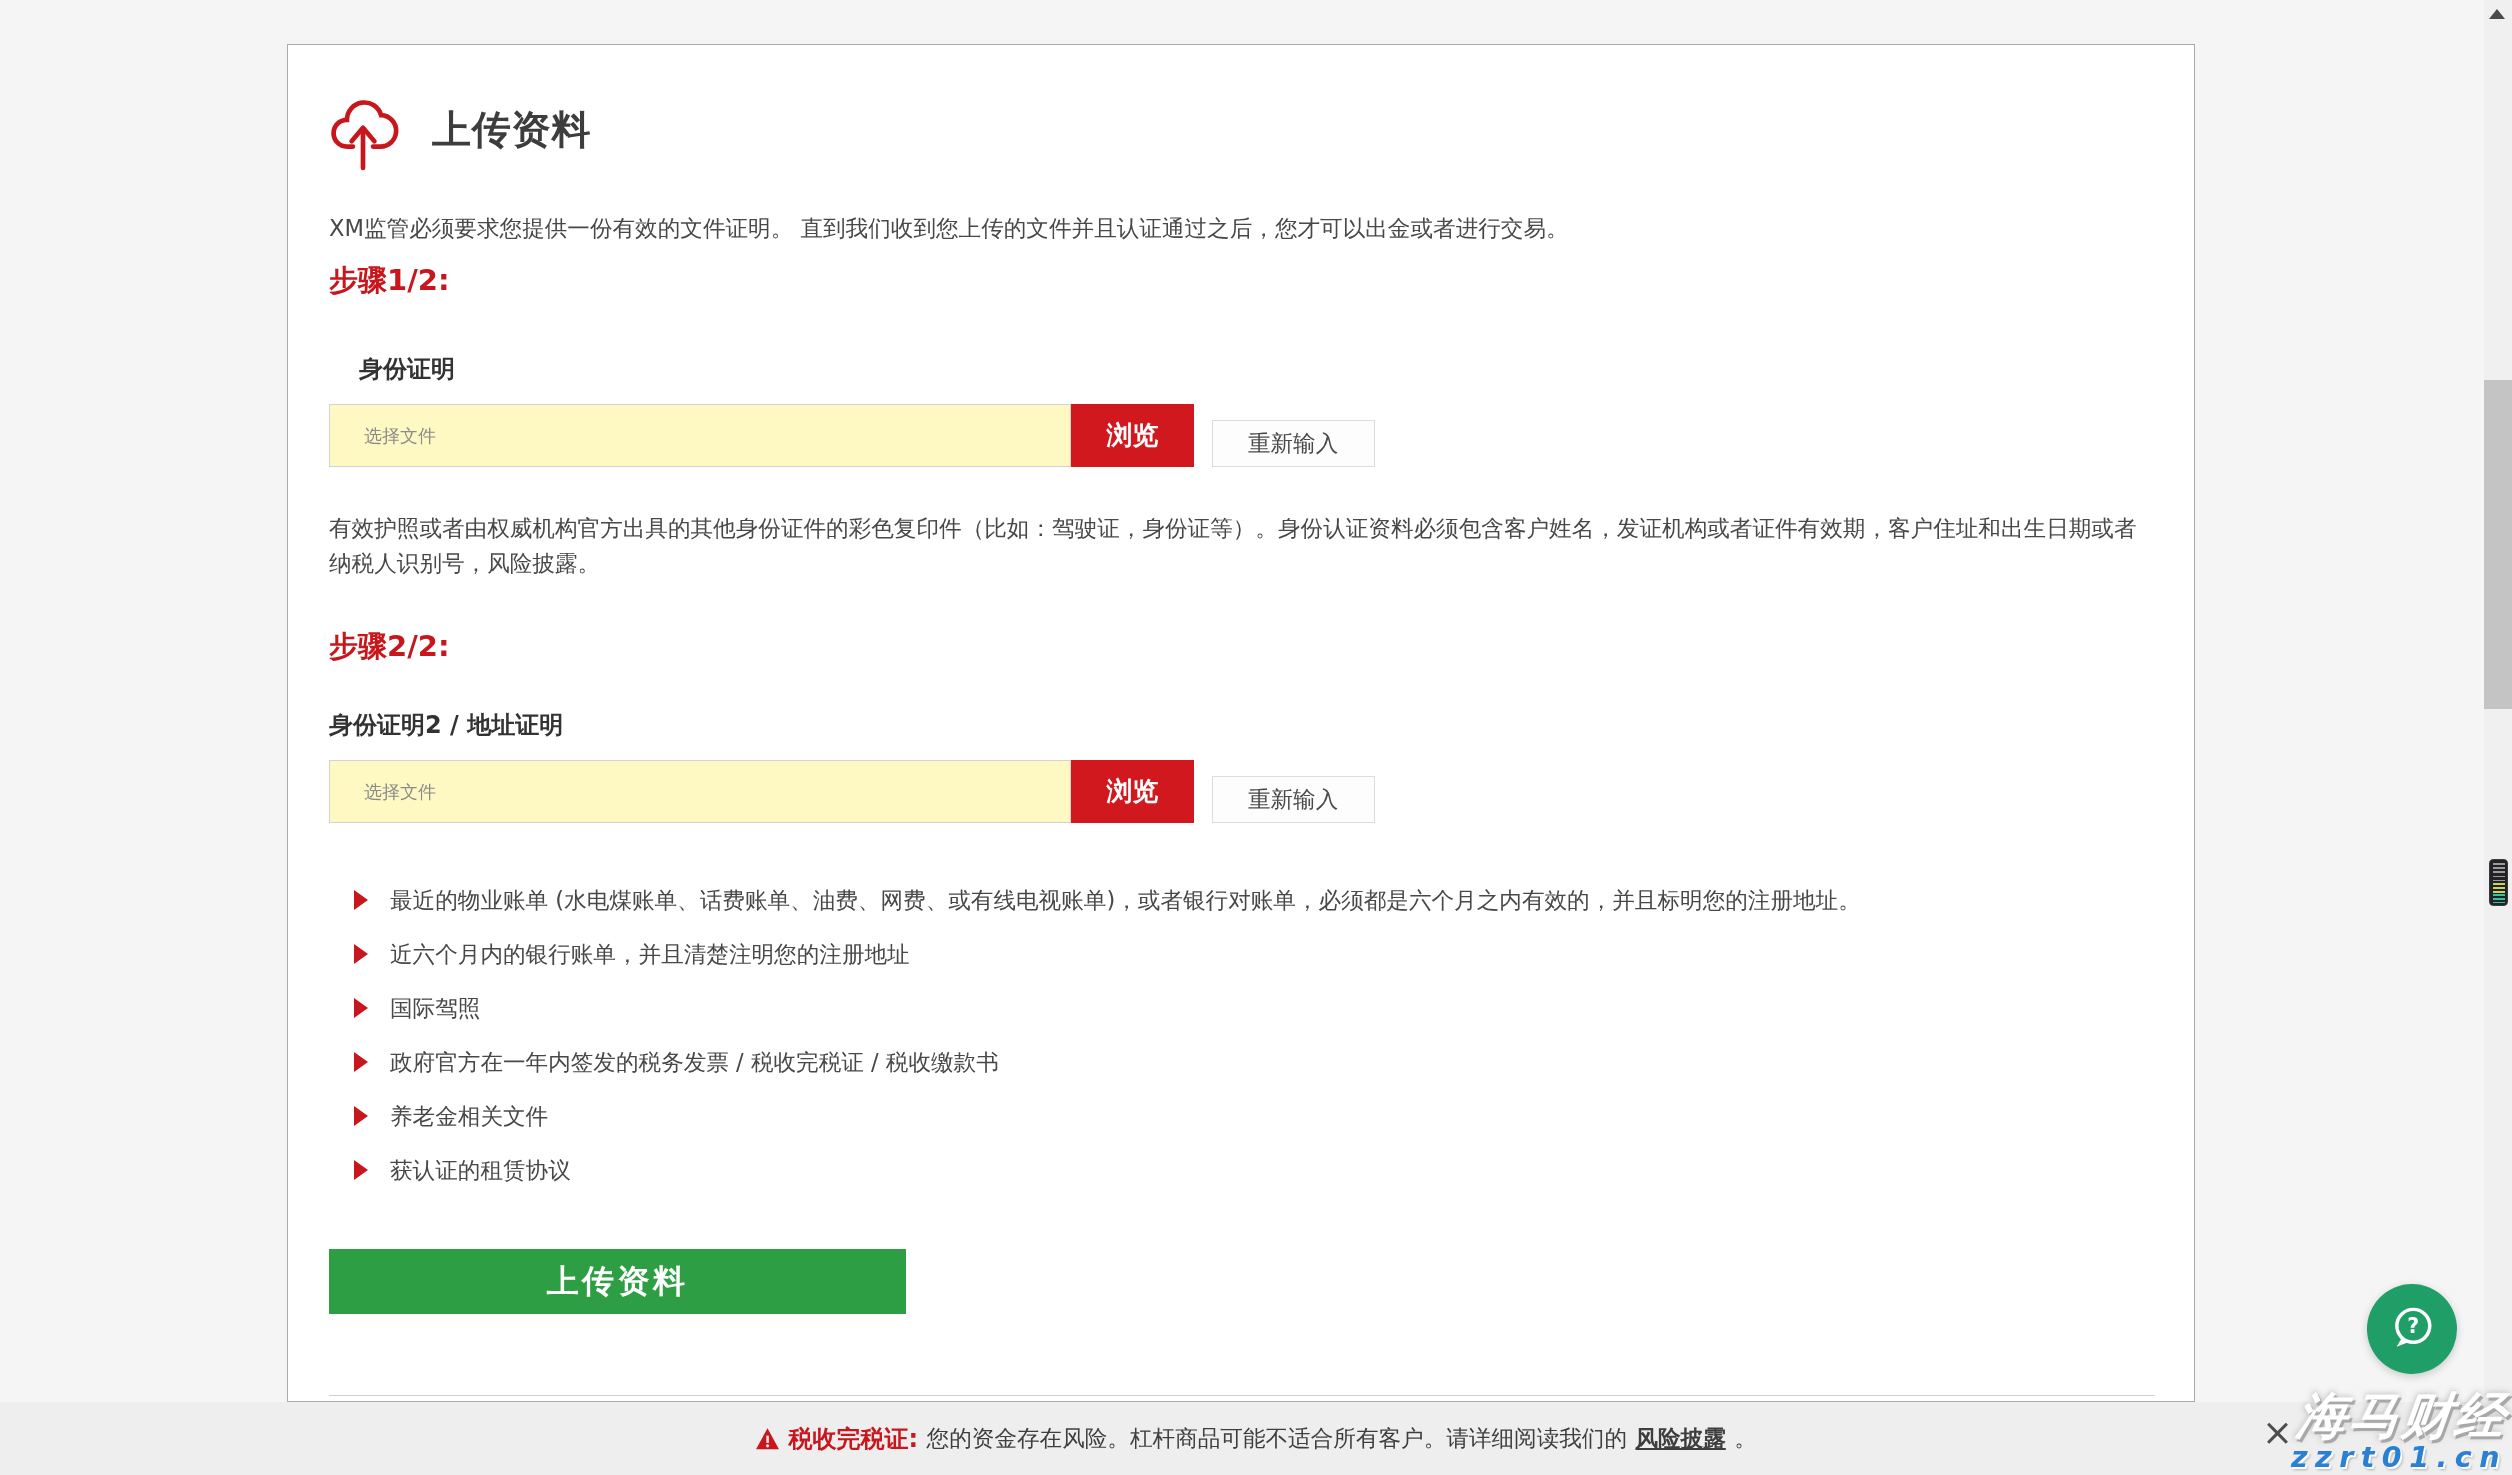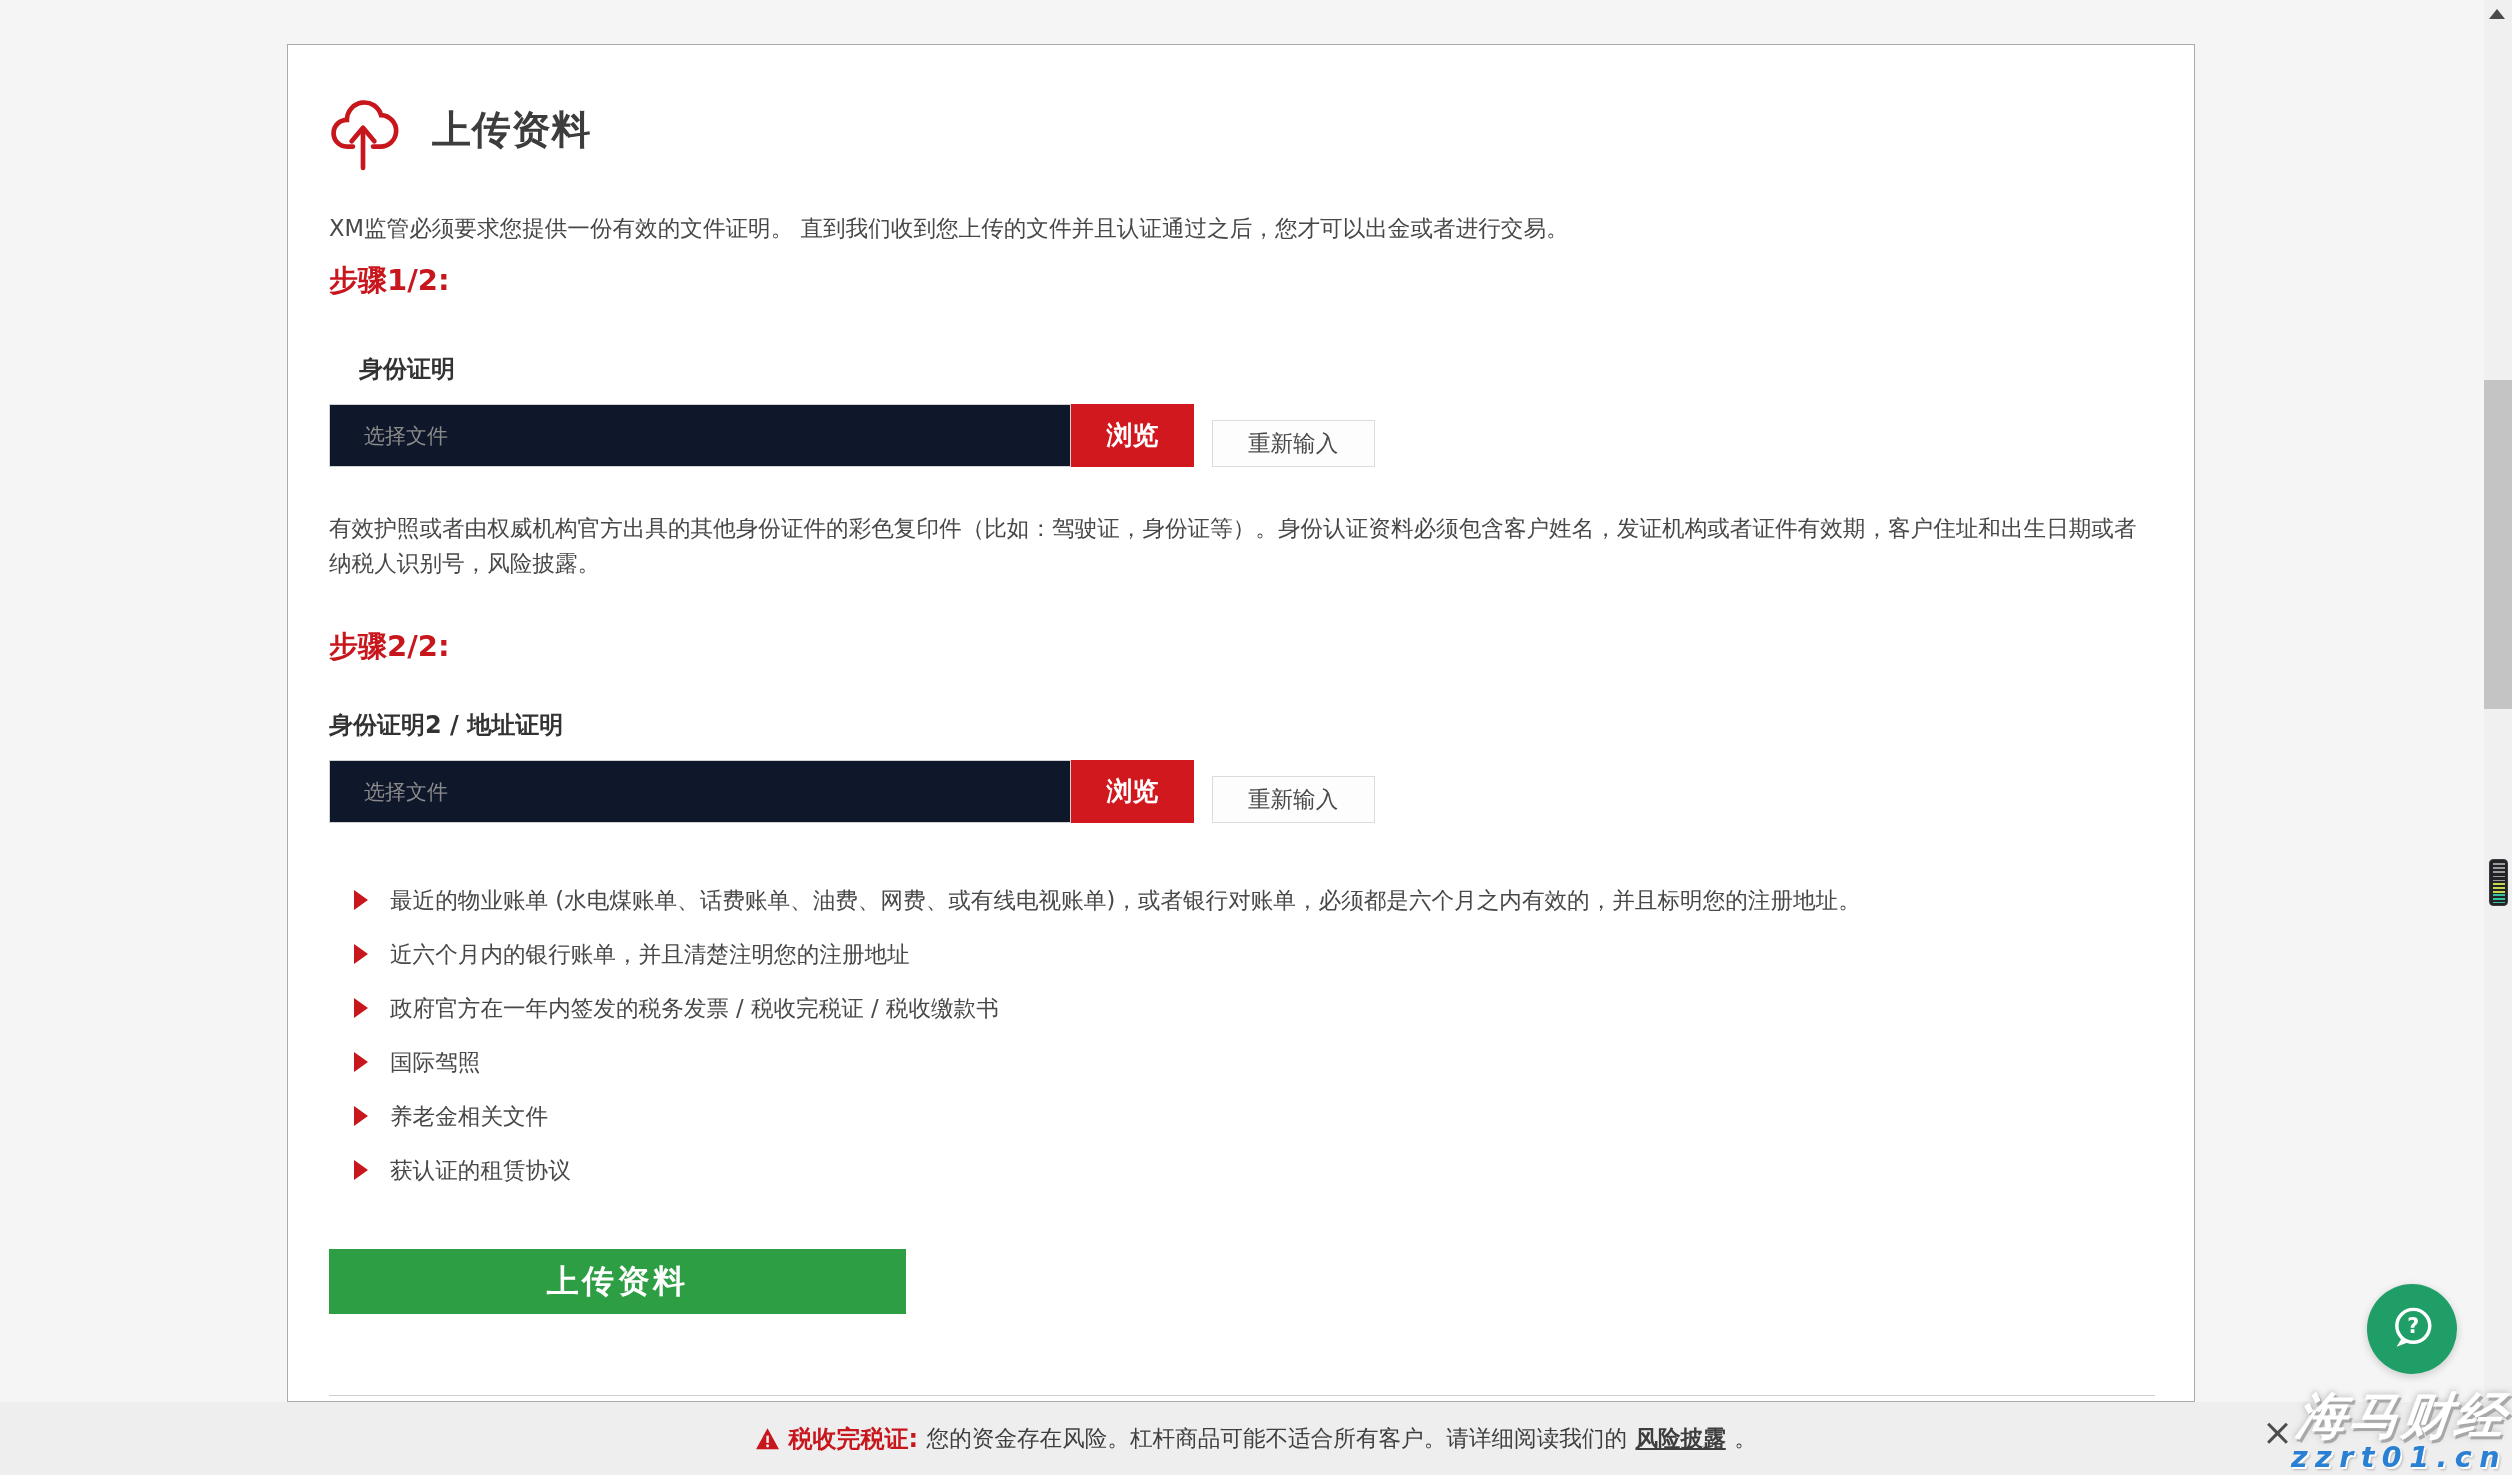--- a/index.html
+++ b/index.html
@@ -21,22 +21,22 @@
   #step1-heading { top:216px; }
   #step2-heading { top:582px; }
 
   .field-label { position:absolute; left:41px; font-size:24px; font-weight:bold; color:#333333; }
   #label1 { top:308px;margin-left:30px; }
   #label2 { top:664px; }
 
   .file-row { position:absolute; left:41px; height:63px; display:flex; align-items:stretch; }
   #row1 { top:359px; }
   #row2 { top:715px; }
-  .file-input { width:742px; box-sizing:border-box; background:#0f172a; border:0.8px solid #d2d2d2;
-                display:flex; align-items:center; padding-left:34px; font-size:21px; color:#8b8b8b; }
+  .file-input { width:742px; box-sizing:border-box; background:#fef9c3; border:0.8px solid #d2d2d2;
+                display:flex; align-items:center; padding-left:34px; font-size:18px; color:#8b8b8b; }
   .browse-btn { width:123px; background:var(--red-btn,#d2181f); color:#fff; font-size:26px; font-weight:bold;
                 display:flex; align-items:center; justify-content:center; cursor:pointer; }
   .reset-btn { width:163px; margin-left:17.6px; box-sizing:border-box; background:#fdfdfd;
                border:1.7px solid #dcdcdc; color:#4a4a4a; font-size:22.6px;
                display:flex; align-items:center; justify-content:center; cursor:pointer;margin-top:16px; }
 
   .description { position:absolute; left:41px; top:466px; width:1830px;
                  font-size:22.6px; line-height:1.55; color:#484848; }
 
   .doc-list { position:absolute; left:55px; top:838px; margin:0; padding:0; list-style:none; }
@@ -141,25 +141,25 @@
       <li>
         <span class="tri"></span>
         <span>最近的物业账单 (水电煤账单、话费账单、油费、网费、或有线电视账单)，或者银行对账单，必须都是六个月之内有效的，并且标明您的注册地址。</span>
       </li>
       <li>
         <span class="tri"></span>
         <span>近六个月内的银行账单，并且清楚注明您的注册地址</span>
       </li>
       <li>
         <span class="tri"></span>
+        <span>国际驾照</span>
+      </li>
+      <li>
+        <span class="tri"></span>
         <span>政府官方在一年内签发的税务发票 / 税收完税证 / 税收缴款书</span>
-      </li>
-      <li>
-        <span class="tri"></span>
-        <span>国际驾照</span>
       </li>
       <li>
         <span class="tri"></span>
         <span>养老金相关文件</span>
       </li>
       <li>
         <span class="tri"></span>
         <span>获认证的租赁协议</span>
       </li>
     </ul>

